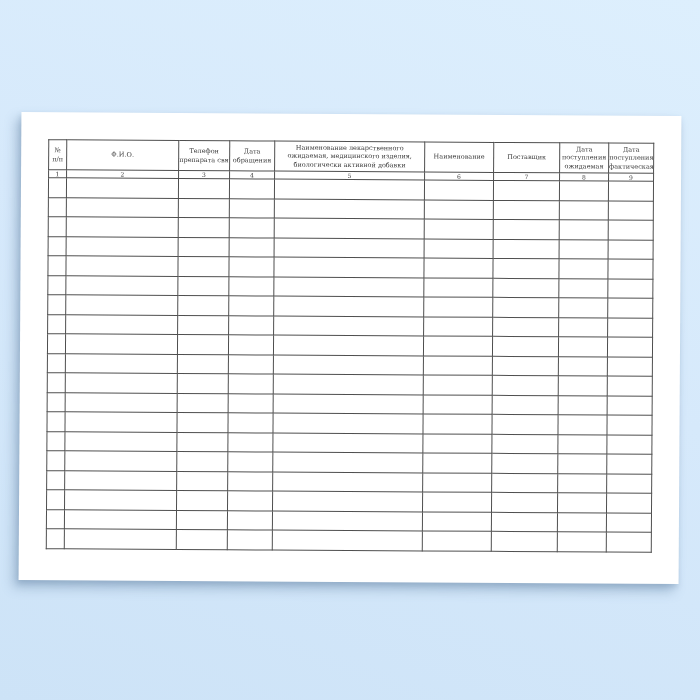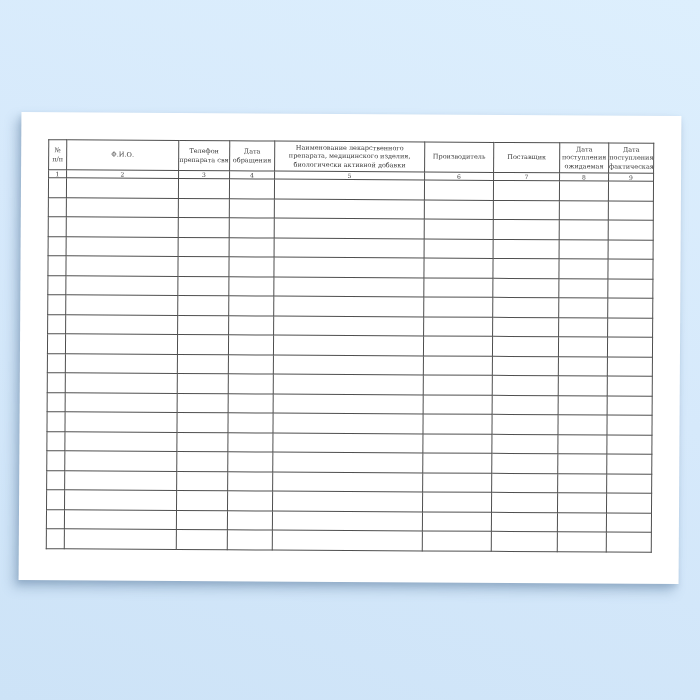--- a/index.html
+++ b/index.html
@@ -77,23 +77,23 @@
     <thead>
       <tr>
           <th class="hcell">№
 п/п</th>
           <th class="hcell">Ф.И.О.</th>
           <th class="hcell">Телефон
 препарата связи</th>
           <th class="hcell">Дата
 обращения</th>
           <th class="hcell">Наименование лекарственного
-препарата, медицинского изделия,
+ожидаемая, медицинского изделия,
 биологически активной добавки</th>
-          <th class="hcell">Производитель</th>
+          <th class="hcell">Наименование</th>
           <th class="hcell">Поставщик</th>
           <th class="hcell">Дата
 поступления
 ожидаемая</th>
           <th class="hcell">Дата
 поступления
 фактическая</th>
         </tr>
       <tr>
           <td class="ncell">1</td>

